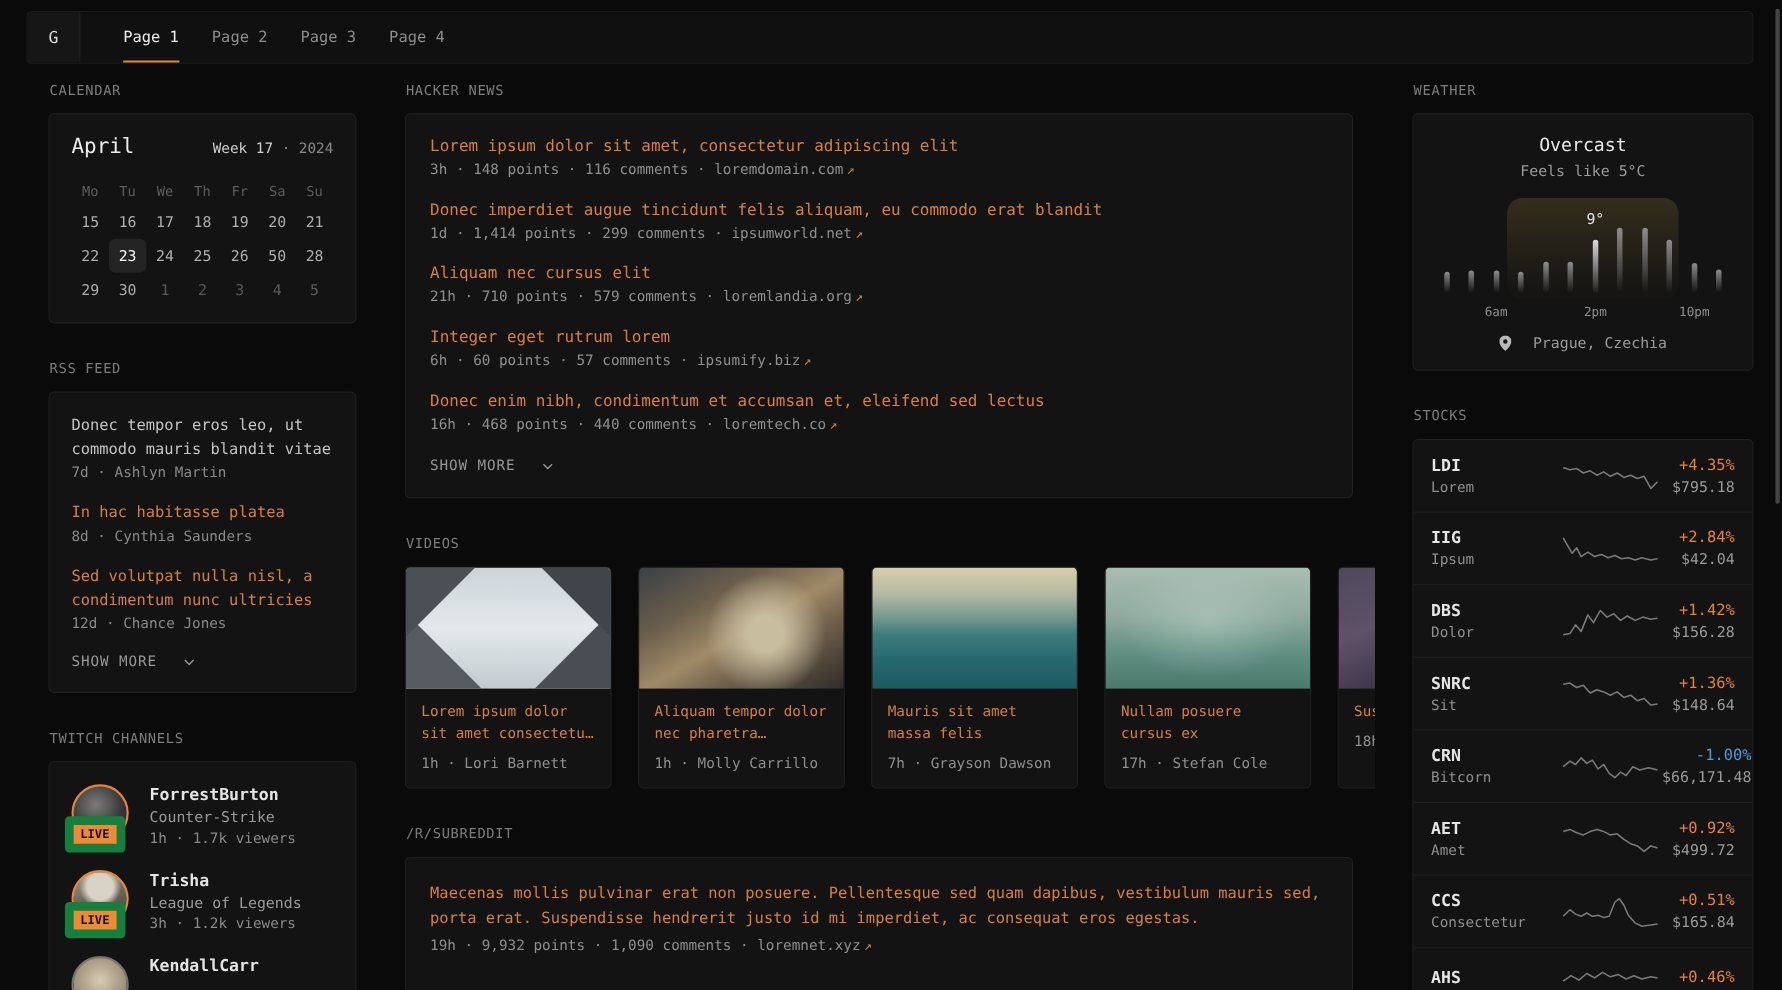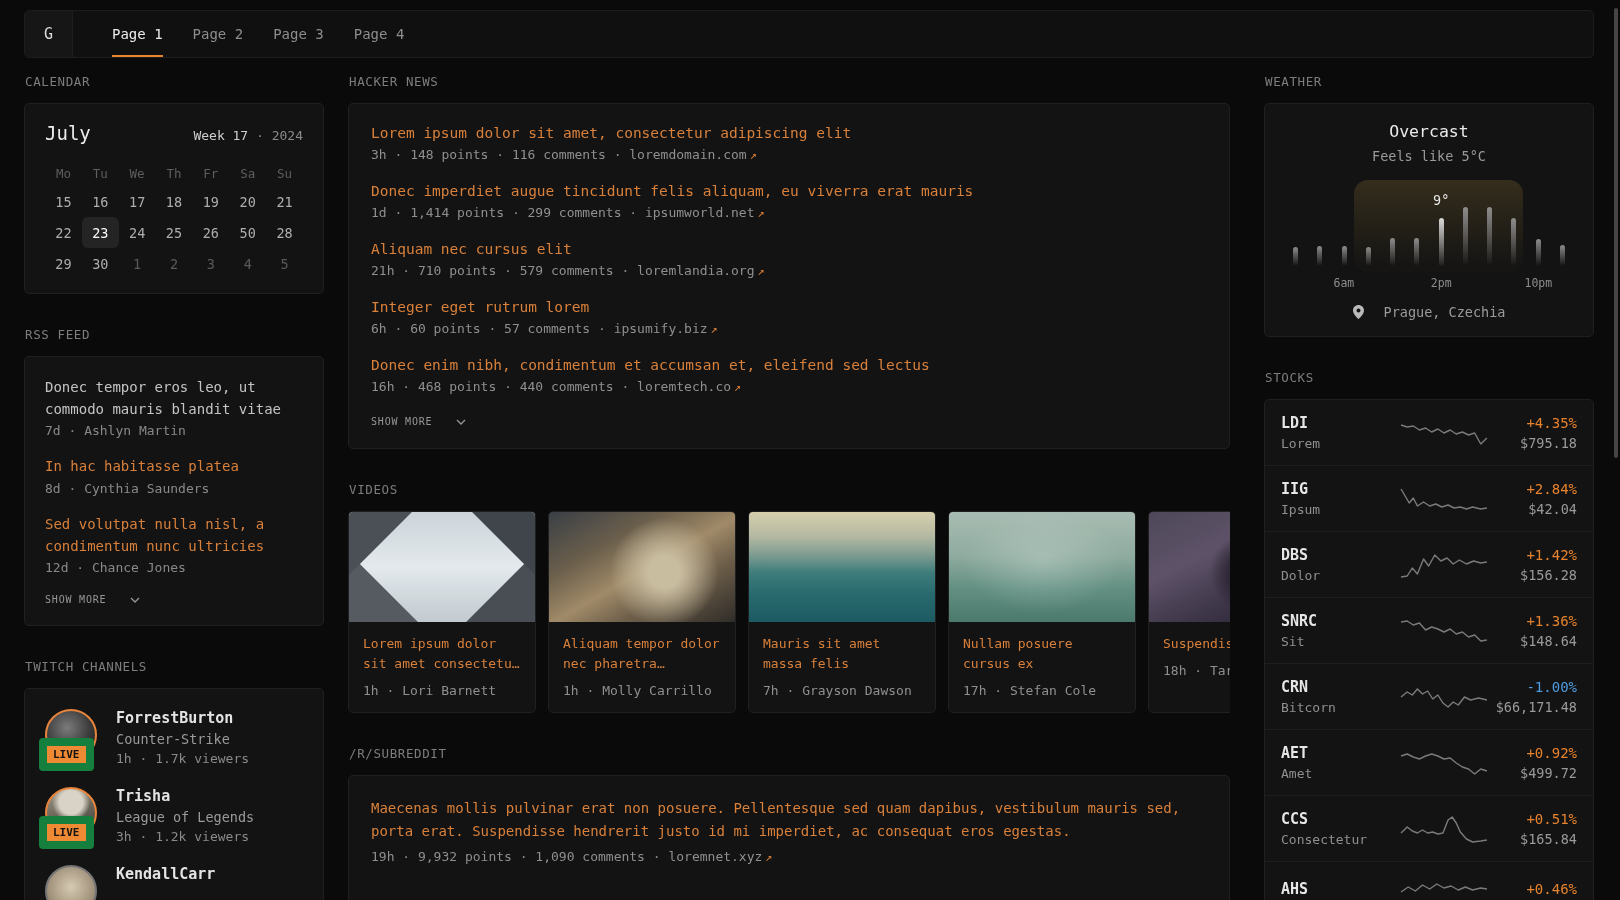--- a/index.html
+++ b/index.html
@@ -32,21 +32,21 @@
   .nav-tab.active::after {
     content:""; position:absolute; left:15px; right:15px; bottom:0; height:2px;
     background:#e8862f;
   }
 
   
   .col { position:absolute; top:74px; display:flex; flex-direction:column; }
   .col-left  { left:24px;   width:300px; }
   .col-mid   { left:348px;  width:882px; }
   .col-right { left:1264px; width:330px; }
-  .section { margin-bottom:33px; }
+  .section { margin-bottom:33px;margin-left:20px; }
   .section-label {
     color:#7d7d7d; font-size:12.5px; letter-spacing:0.6px; margin:0 2px 14px 1px;
   }
   .card {
     background:#131313; border:1px solid #202020; border-radius:5px;
   }
 
   
   .cal { padding:18px 20px 14px; }
   .cal-head { display:flex; justify-content:space-between; align-items:baseline; }
@@ -64,21 +64,21 @@
 
   
   .feed { padding:20px; }
   .feed-item { margin-bottom:18px; }
   .feed-item:last-of-type { margin-bottom:0; }
   .feed-title { font-size:14px; line-height:1.55; color:#d9803a; cursor:pointer; }
   .feed-title.plain { color:#c4c4c4; }
   .feed-meta { font-size:13px; color:#898989; margin-top:3px; }
   .show-more {
     margin-top:19px; display:flex; align-items:center; gap:24px;
-    color:#979797; font-size:10px; letter-spacing:0.8px; cursor:pointer;
+    color:#979797; font-size:13px; letter-spacing:0.8px; cursor:pointer;
   }
   .chev { stroke:#979797; }
 
   
   .twitch { padding:20px; }
   .tw-row { display:flex; gap:17px; margin-bottom:21px; }
   .tw-row:last-of-type { margin-bottom:0; }
   .tw-av-wrap { position:relative; width:54px; flex:0 0 54px; height:54px; }
   .tw-av {
     width:52px; height:52px; border-radius:50%;
@@ -99,21 +99,21 @@
   
   .hn { padding:21px 22px; }
   .hn-item { margin-bottom:21px; }
   .hn-title { color:#d9803a; font-size:14.5px; cursor:pointer; }
   .hn-meta { font-size:13px; color:#8f8f8f; margin-top:6px; }
   .arrow { color:#d9803a; font-size:12px; margin-left:3px; cursor:pointer; }
   .domain { cursor:pointer; }
   .reddit-title { color:#d9803a; font-size:14px; line-height:1.65; cursor:pointer; }
 
   
-  .video-row { display:flex; gap:12px; width:882px; overflow:hidden; }
+  .video-row { display:flex; gap:24px; width:882px; overflow:hidden; }
   .video-card {
     flex:0 0 188px; background:#131313; border:1px solid #202020;
     border-radius:5px; overflow:hidden; cursor:pointer;
   }
   .thumb { height:110px; }
   .thumb-1 { background:
     linear-gradient(135deg,#4a5055 0 21%,rgba(0,0,0,0) 21.5%),
     linear-gradient(225deg,#3f454a 0 21%,rgba(0,0,0,0) 21.5%),
     linear-gradient(45deg,#555b60 0 23%,rgba(0,0,0,0) 23.5%),
     linear-gradient(315deg,#484e53 0 23%,rgba(0,0,0,0) 23.5%),
@@ -204,21 +204,21 @@
       <div class="nav-tab">Page 4</div>
     </div>
   </div>
 
   <div class="col col-left">
 
     <div class="section">
       <div class="section-label">CALENDAR</div>
       <div class="card cal">
         <div class="cal-head">
-          <span class="cal-month">July</span>
+          <span class="cal-month">April</span>
           <span class="cal-week"><span>Week 17</span> <span class="dim-part">· 2024</span></span>
         </div>
         <div class="cal-grid">
           <span class="wd">Mo</span>
           <span class="wd">Tu</span>
           <span class="wd">We</span>
           <span class="wd">Th</span>
           <span class="wd">Fr</span>
           <span class="wd">Sa</span>
           <span class="wd">Su</span>
@@ -311,21 +311,21 @@
   <div class="col col-mid">
 
     <div class="section">
       <div class="section-label">HACKER NEWS</div>
       <div class="card hn">
         <div class="hn-item">
           <div class="hn-title">Lorem ipsum dolor sit amet, consectetur adipiscing elit</div>
           <div class="hn-meta"><span>3h · 148 points · 116 comments · </span><span class="domain">loremdomain.com</span><span class="arrow">↗</span></div>
         </div>
         <div class="hn-item">
-          <div class="hn-title">Donec imperdiet augue tincidunt felis aliquam, eu viverra erat mauris</div>
+          <div class="hn-title">Donec imperdiet augue tincidunt felis aliquam, eu commodo erat blandit</div>
           <div class="hn-meta"><span>1d · 1,414 points · 299 comments · </span><span class="domain">ipsumworld.net</span><span class="arrow">↗</span></div>
         </div>
         <div class="hn-item">
           <div class="hn-title">Aliquam nec cursus elit</div>
           <div class="hn-meta"><span>21h · 710 points · 579 comments · </span><span class="domain">loremlandia.org</span><span class="arrow">↗</span></div>
         </div>
         <div class="hn-item">
           <div class="hn-title">Integer eget rutrum lorem</div>
           <div class="hn-meta"><span>6h · 60 points · 57 comments · </span><span class="domain">ipsumify.biz</span><span class="arrow">↗</span></div>
         </div>

